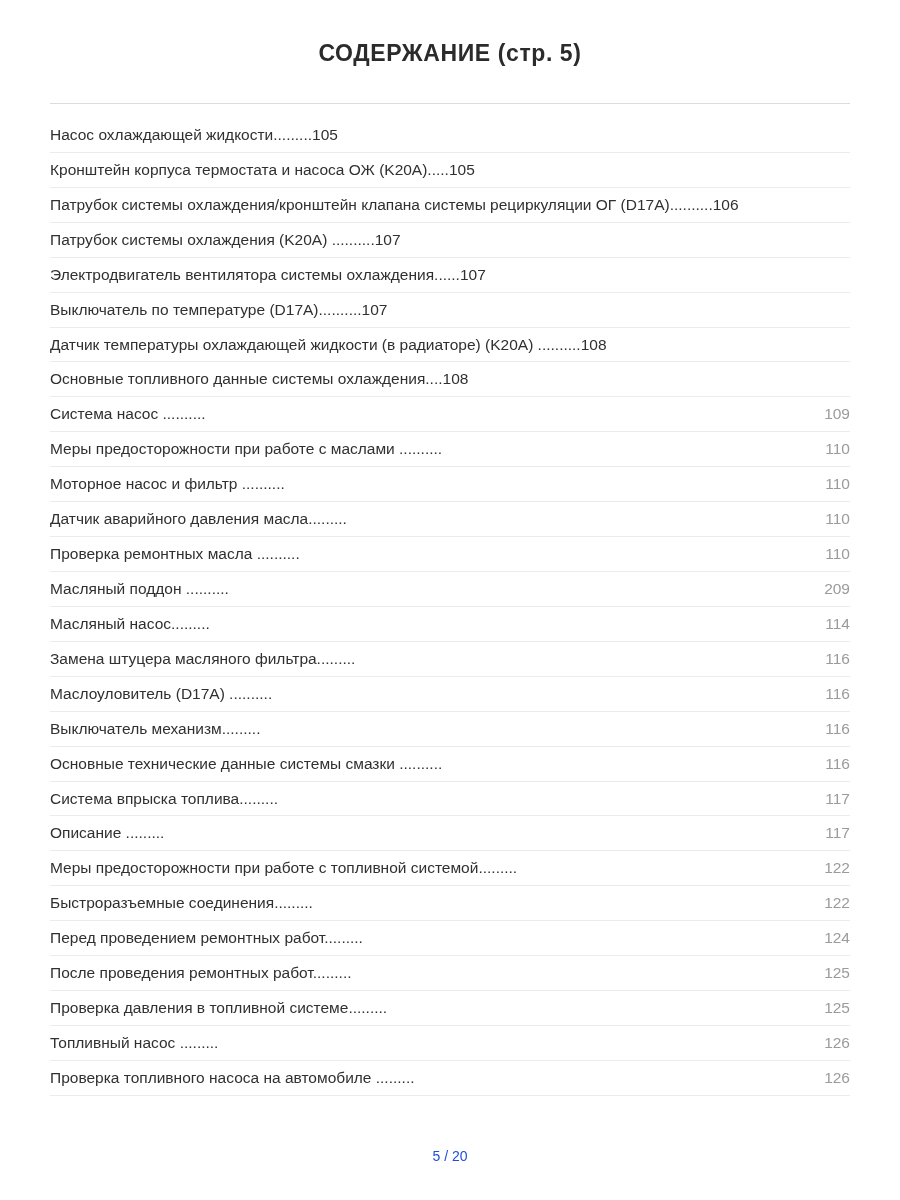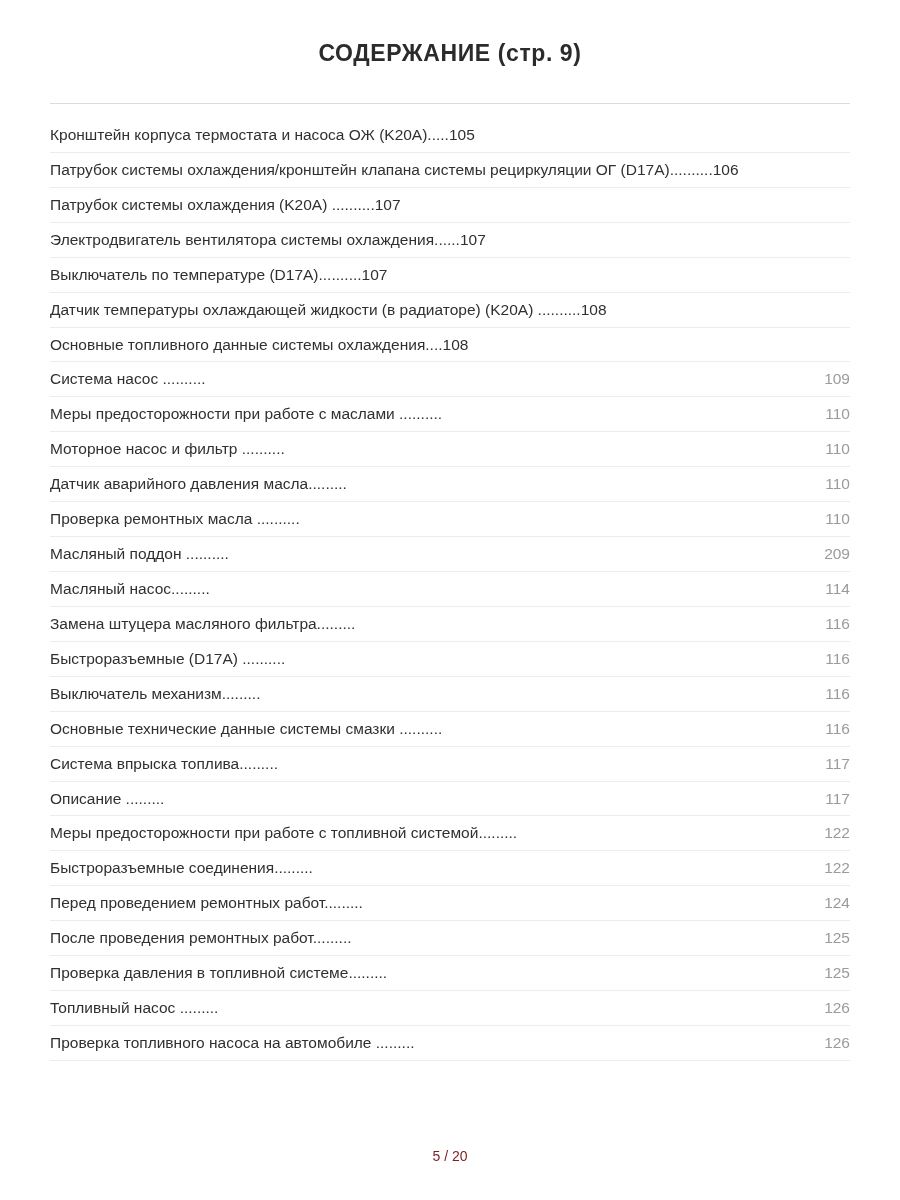--- a/index.html
+++ b/index.html
@@ -55,30 +55,33 @@
     white-space: nowrap;
     margin-left: 32px;
   }
   .footer {
     position: absolute;
     left: 0;
     bottom: 36px;
     width: 100%;
     text-align: center;
     font-size: 14px;
-    color: #7f1d1d;
+    color: #1d4ed8;
   }
 </style>
 </head>
 <body>
 
 <div class="page">
-  <h1 class="title">СОДЕРЖАНИЕ (стр. 9)</h1>
+  <h1 class="title">СОДЕРЖАНИЕ (стр. 5)</h1>
   <hr class="divider">
   <div class="toc">
+      <div class="row">
+        <span class="label">Насос охлаждающей жидкости.........105</span>
+      </div>
       <div class="row">
         <span class="label">Кронштейн корпуса термостата и насоса ОЖ (K20A).....105</span>
       </div>
       <div class="row">
         <span class="label">Патрубок системы охлаждения/кронштейн клапана системы рециркуляции ОГ (D17A)..........106</span>
       </div>
       <div class="row">
         <span class="label">Патрубок системы охлаждения (K20A) ..........107</span>
       </div>
       <div class="row">
@@ -119,21 +122,21 @@
       </div>
       <div class="row">
         <span class="label">Масляный насос.........</span>
         <span class="pagenum">114</span>
       </div>
       <div class="row">
         <span class="label">Замена штуцера масляного фильтра.........</span>
         <span class="pagenum">116</span>
       </div>
       <div class="row">
-        <span class="label">Быстроразъемные (D17A) ..........</span>
+        <span class="label">Маслоуловитель (D17A) ..........</span>
         <span class="pagenum">116</span>
       </div>
       <div class="row">
         <span class="label">Выключатель механизм.........</span>
         <span class="pagenum">116</span>
       </div>
       <div class="row">
         <span class="label">Основные технические данные системы смазки ..........</span>
         <span class="pagenum">116</span>
       </div>

